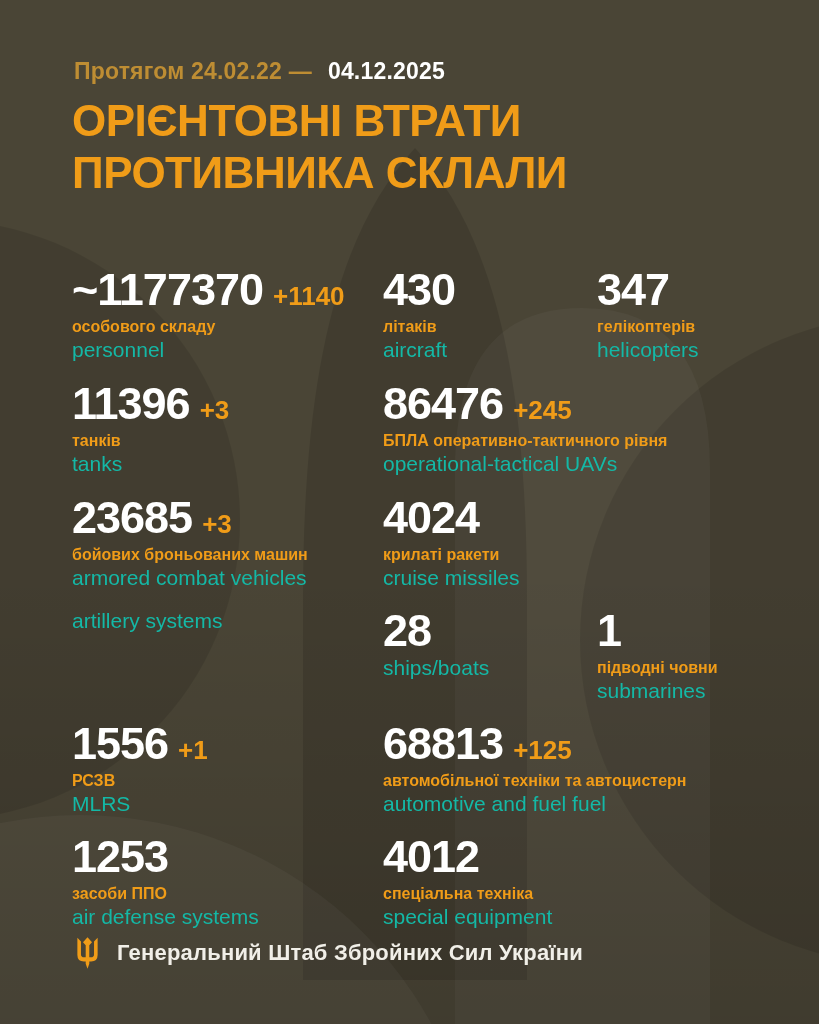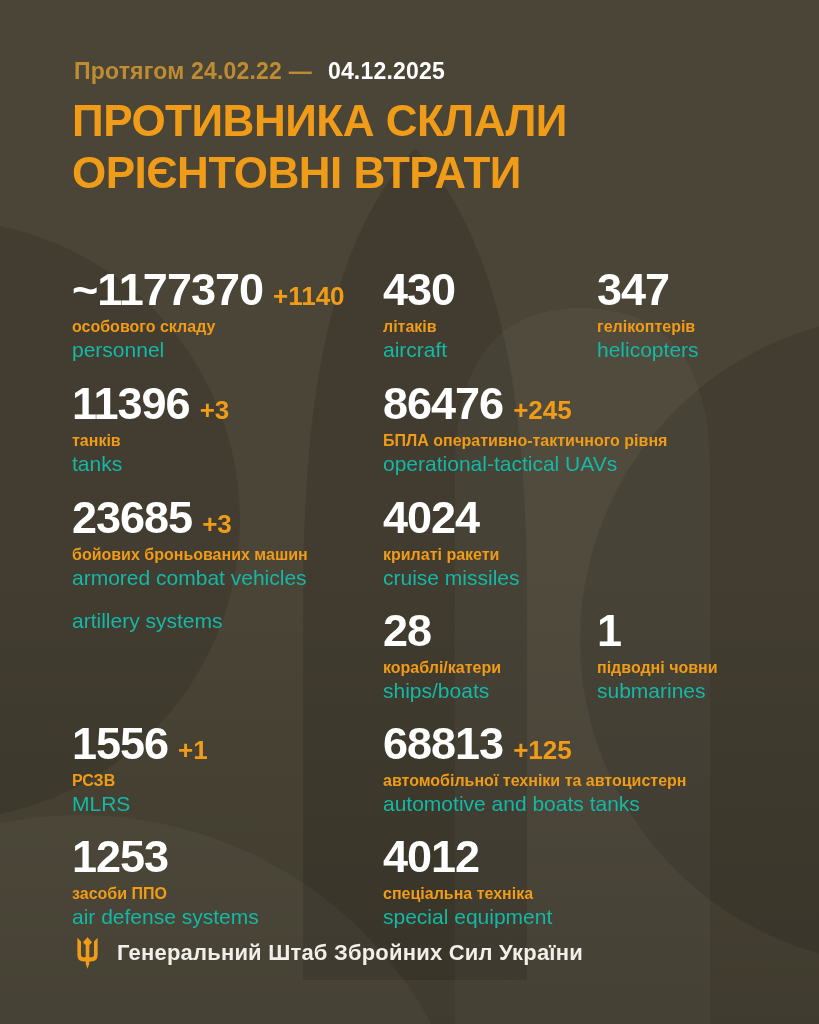--- a/index.html
+++ b/index.html
@@ -52,22 +52,22 @@
   <rect width="819" height="1024" fill="url(#bottomShade)"></rect>
 </svg>
 
 <div class="layer">
 
   <div class="date">
     <span class="date-range">Протягом 24.02.22 —</span><span class="date-current">04.12.2025</span>
   </div>
 
   <div class="title">
+    <div>ОРІЄНТОВНІ ВТРАТИ</div>
     <div>ПРОТИВНИКА СКЛАЛИ</div>
-    <div>ОРІЄНТОВНІ ВТРАТИ</div>
   </div>
 
   <div>
       <div class="stat" style="left: 72px; top: 266px;">
         <div class="stat-value-row">
           <span class="stat-value">~1177370</span>
           <span class="stat-delta">+1140</span>
         </div>
         <div class="stat-ua">особового складу</div>
         <div class="stat-en">personnel</div>
@@ -117,21 +117,20 @@
         <div class="stat-ua">крилаті ракети</div>
         <div class="stat-en">cruise missiles</div>
       </div>
       <div class="stat" style="left: 72px; top: 607px;">
         <div class="stat-en">artillery systems</div>
       </div>
       <div class="stat" style="left: 383px; top: 607px;">
         <div class="stat-value-row">
           <span class="stat-value">28</span>
         </div>
-        <div class="stat-ua">кораблі/катери</div>
         <div class="stat-en">ships/boats</div>
       </div>
       <div class="stat" style="left: 597px; top: 607px;">
         <div class="stat-value-row">
           <span class="stat-value">1</span>
         </div>
         <div class="stat-ua">підводні човни</div>
         <div class="stat-en">submarines</div>
       </div>
       <div class="stat" style="left: 72px; top: 720px;">
@@ -141,21 +140,21 @@
         </div>
         <div class="stat-ua">РСЗВ</div>
         <div class="stat-en">MLRS</div>
       </div>
       <div class="stat" style="left: 383px; top: 720px;">
         <div class="stat-value-row">
           <span class="stat-value">68813</span>
           <span class="stat-delta">+125</span>
         </div>
         <div class="stat-ua">автомобільної техніки та автоцистерн</div>
-        <div class="stat-en">automotive and boats tanks</div>
+        <div class="stat-en">automotive and fuel fuel</div>
       </div>
       <div class="stat" style="left: 72px; top: 833px;">
         <div class="stat-value-row">
           <span class="stat-value">1253</span>
         </div>
         <div class="stat-ua">засоби ППО</div>
         <div class="stat-en">air defense systems</div>
       </div>
       <div class="stat" style="left: 383px; top: 833px;">
         <div class="stat-value-row">

